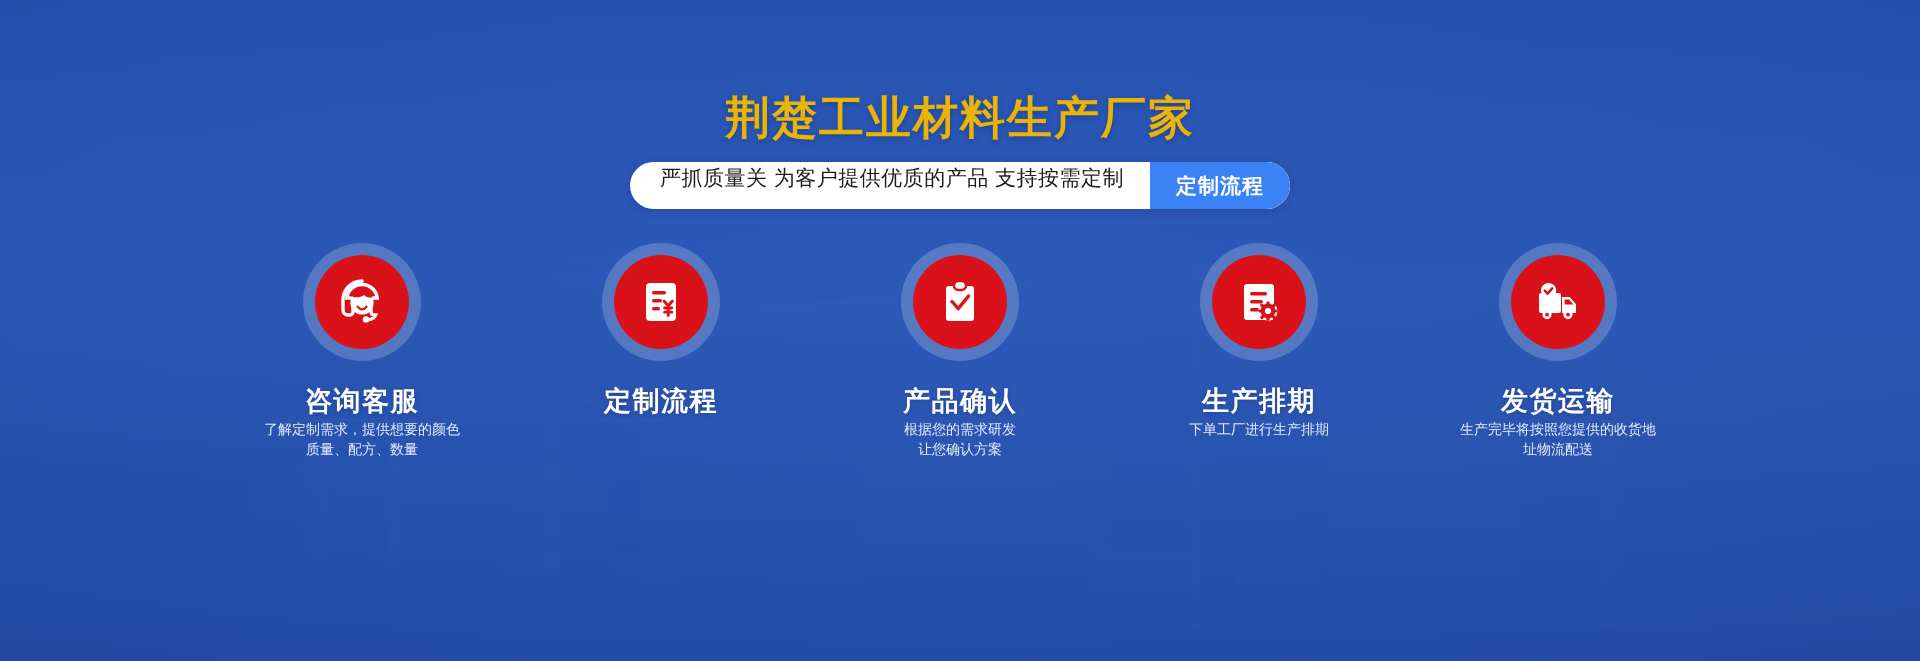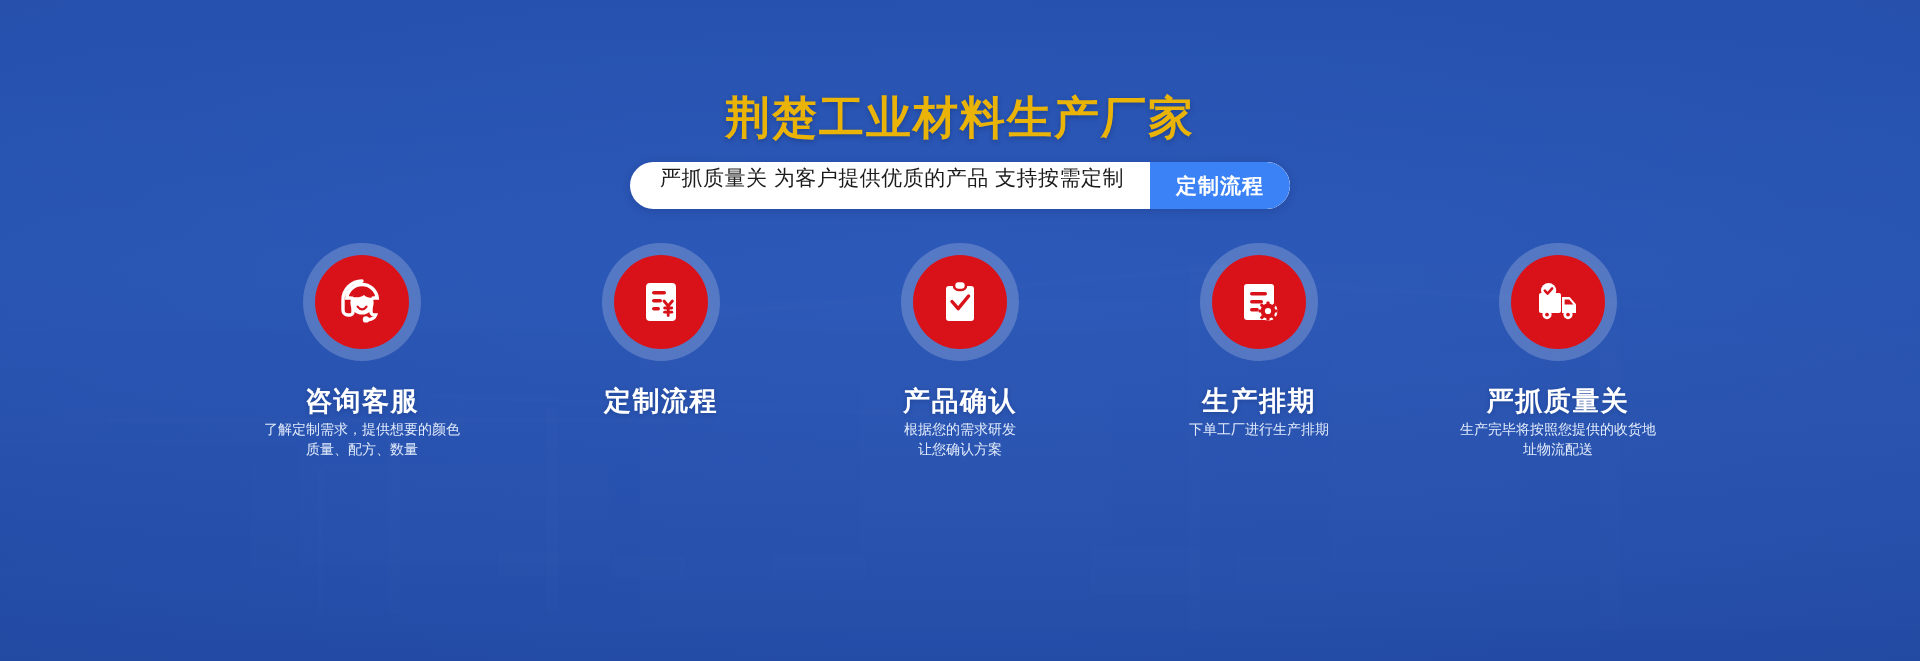--- a/index.html
+++ b/index.html
@@ -294,21 +294,21 @@
               <path d="M33.6 24.6h4.6l4.2 4.8h-8.8z" fill="#d9121a"></path>
               <circle cx="16" cy="39.6" r="4.6" fill="#ffffff"></circle>
               <circle cx="16" cy="39.6" r="1.9" fill="#d9121a"></circle>
               <circle cx="37" cy="39.6" r="4.6" fill="#ffffff"></circle>
               <circle cx="37" cy="39.6" r="1.9" fill="#d9121a"></circle>
               <circle cx="17.6" cy="15.6" r="7.6" fill="#ffffff"></circle>
               <path d="M13.8 15.6l2.8 3 4.6-5.2" fill="none" stroke="#d9121a" stroke-width="2.5" stroke-linecap="round" stroke-linejoin="round"></path>
             </svg>
           </div>
         </div>
-        <div class="step-label">严抓质量关</div>
+        <div class="step-label">发货运输</div>
         <div class="step-desc">
           <span>生产完毕将按照您提供的收货地</span>
           <span>址物流配送</span>
         </div>
       </div>
 
     </div>
   </div>
 </div>
 

